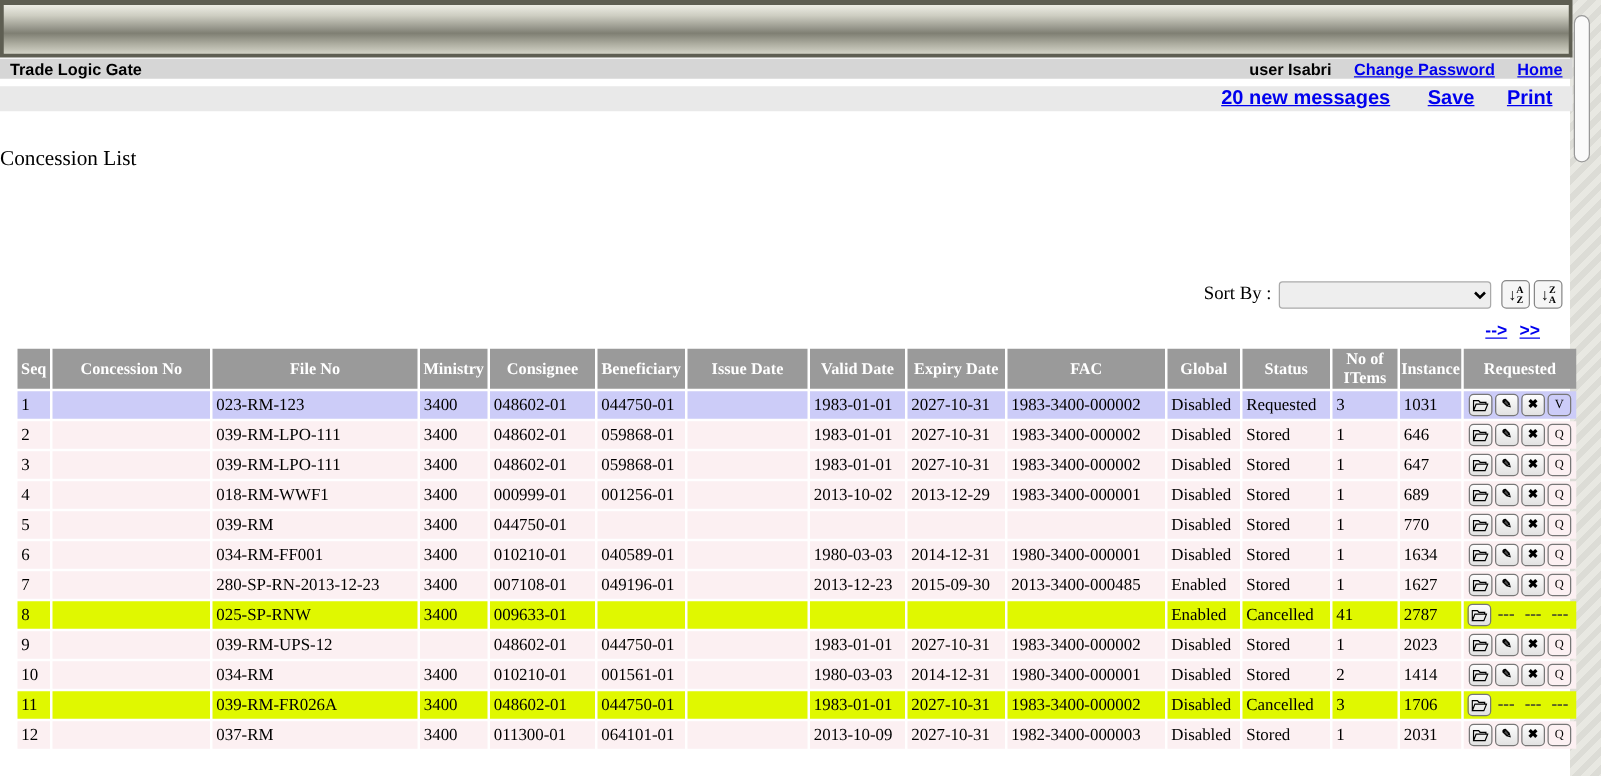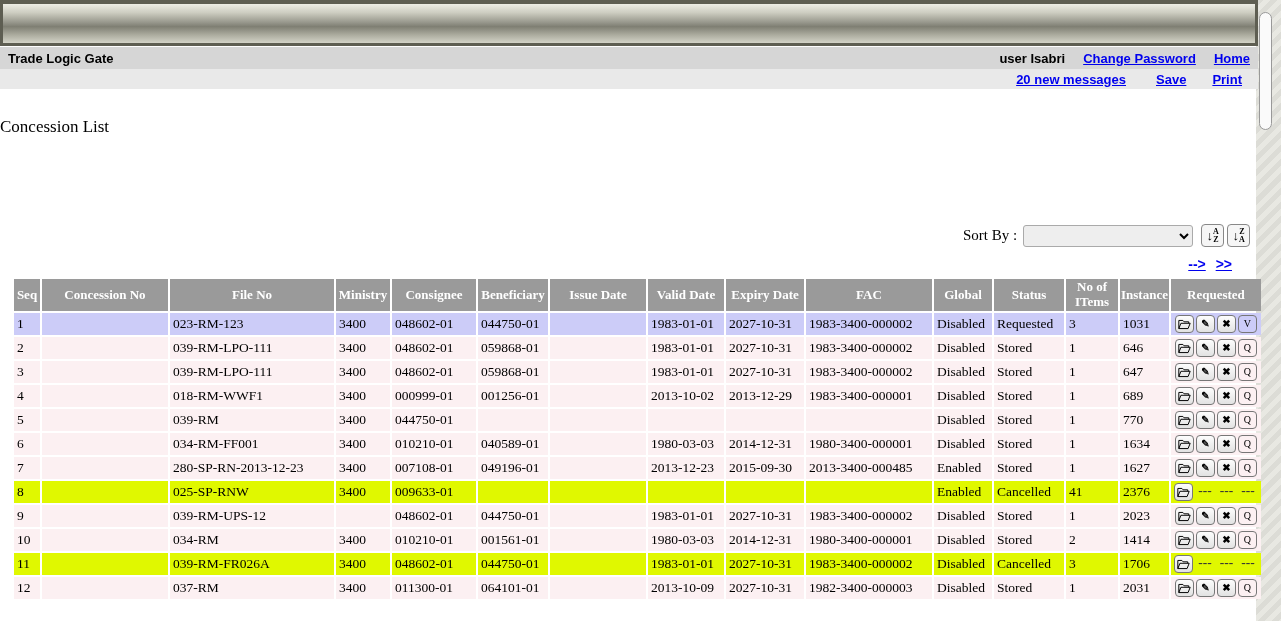--- a/index.html
+++ b/index.html
@@ -13,27 +13,27 @@
   
   .texture{position:absolute;left:1256px;top:0;width:25px;height:621px;
            background:repeating-linear-gradient(135deg,#dcdcd6 0 5px,#e8e8e2 5px 10px);}
   
   .chrome{position:absolute;left:0;top:0;width:1258px;height:46px;background:#5e5e52;}
   .gloss{position:absolute;left:3px;top:4px;width:1252px;height:39px;
          background:linear-gradient(#eDeDe5 0%,#cdcdc1 22%,#95958a 48%,#7f7f73 58%,#adada0 80%,#d3d3c7 100%);}
   .scroll-thumb{position:absolute;left:1259px;top:12px;width:13px;height:118px;
                 background:#fafafa;border:1px solid #999;border-radius:7px;}
   
-  .bar1{position:absolute;left:0;top:47px;width:1258px;height:22px;background:#d6d6d6;
+  .bar1{position:absolute;left:0;top:47px;width:1258px;height:16px;background:#d6d6d6;
         display:flex;align-items:center;font-family:"Liberation Sans",sans-serif;
         font-size:13px;font-weight:bold;padding:0 8px;}
   .bar1 .right{margin-left:auto;display:flex;align-items:center;gap:18px;}
   .bar2{position:absolute;left:0;top:69px;width:1258px;height:20px;background:#e9e9e9;
         display:flex;align-items:center;justify-content:flex-end;
-        font-family:"Liberation Sans",sans-serif;font-size:13px;font-weight:bold;}
+        font-family:"Liberation Sans",sans-serif;font-size:16px;font-weight:bold;}
   .bar2 .msg{margin-right:30px;} .bar2 .save{margin-right:26px;} .bar2 .print{margin-right:16px;}
   a.lnk{color:var(--link);text-decoration:underline;cursor:pointer;}
   .page-title{position:absolute;left:0;top:117px;width:1258px;text-align:left;
               font-size:17px;font-weight:normal;}
   
   .search-row{position:absolute;left:14px;top:224px;display:flex;align-items:center;font-size:15px;}
   .search-row select,.sort-row select{height:22px;font-size:13px;font-family:"Liberation Sans",sans-serif;
         background:#eee;border:1px solid #aaa;border-radius:3px;}
   .sel-field{width:178px;margin-left:5px;}
   .sel-op{width:68px;margin-left:5px;margin-right:6px;}
@@ -298,21 +298,21 @@
           <td>3400</td>
           <td>009633-01</td>
           <td></td>
           <td></td>
           <td></td>
           <td></td>
           <td></td>
           <td>Enabled</td>
           <td>Cancelled</td>
           <td>41</td>
-          <td>2376</td>
+          <td>2787</td>
           <td class="ops"><button class="opbtn"><svg width="13" height="11" viewBox="0 0 16 13">
                 <path d="M1 11.5 V1.5 H6 L7.5 3.2 H13.2 V5 M1 11.5 L3.6 5 H15 L12.4 11.5 Z" fill="none" stroke="#000" stroke-width="1.2"></path>
               </svg></button><span class="dash">---</span><span class="dash">---</span><span class="dash">---</span></td>
         </tr>
         <tr class="normal">
           <td>9</td>
           <td></td>
           <td>039-RM-UPS-12</td>
           <td></td>
           <td>048602-01</td>

